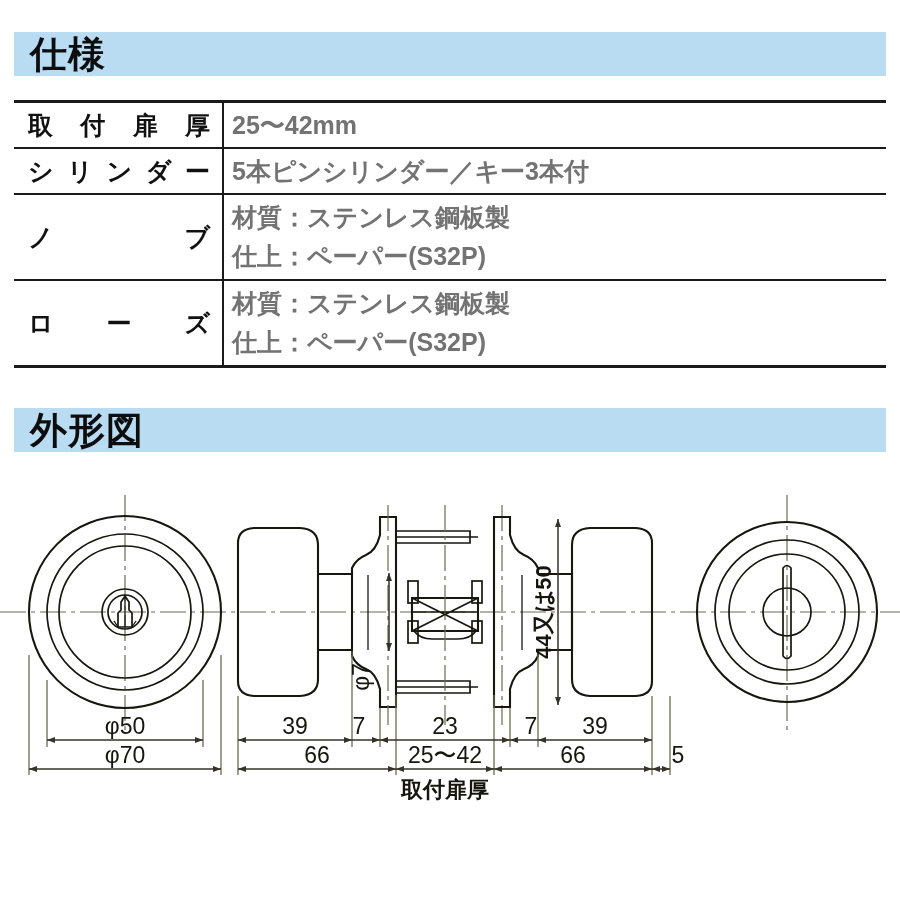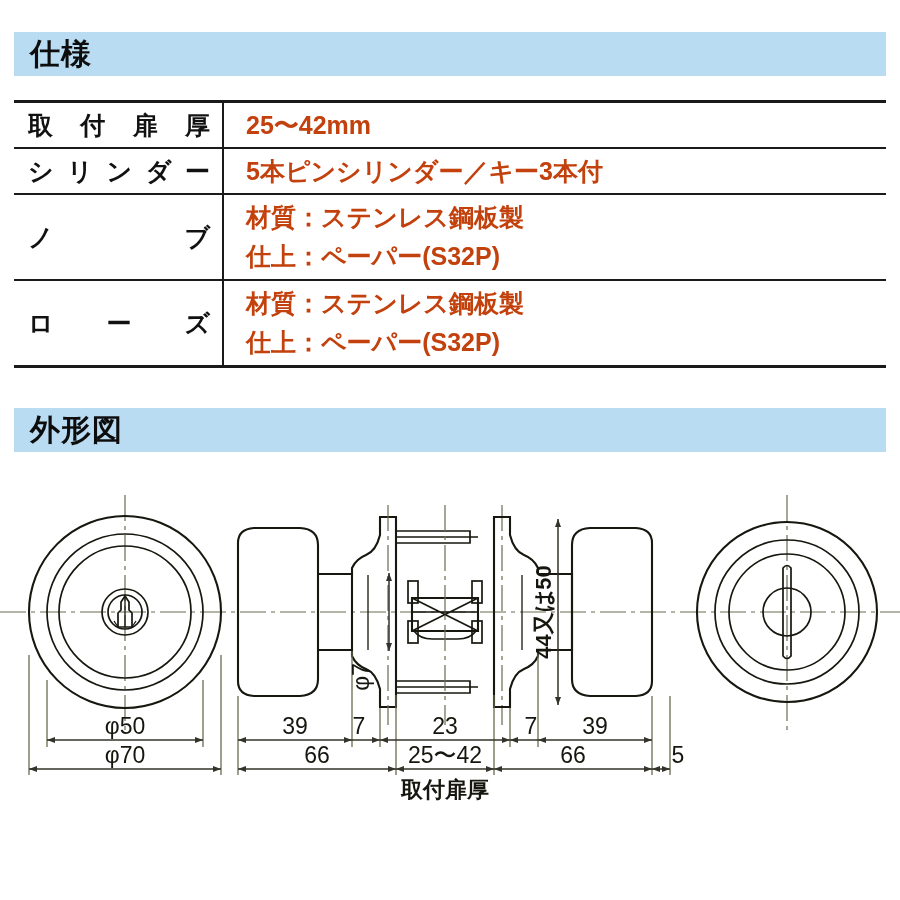--- a/index.html
+++ b/index.html
@@ -16,21 +16,21 @@
   
   .band{
     position:absolute;
     left:14px;
     width:872px;
     height:44px;
     background:#b9dcf2;
     display:flex;align-items:center;
   }
   .band .band-title{
-    font-size:30px;
+    font-size:37px;
     font-weight:700;
     letter-spacing:1px;
     margin-left:16px;
     line-height:1;
     color:#0d0d0d;
   }
   #band-spec{top:32px;}
   #band-draw{top:392px;margin-top:16px;}
 
   
@@ -57,24 +57,24 @@
     color:#111;
     text-align:center;
     letter-spacing:0;
   }
   td.lbl .spread{
     display:flex;
     justify-content:space-between;
     padding:0 12px 0 14px;
   }
   td.val{
-    padding-left:22px;
+    padding-left:8px;
     font-size:25px;
     font-weight:600;
-    color:#c2410c;
+    color:#737373;
   }
   td.val .vline{line-height:1.55;white-space:nowrap;}
   tr.r1 td{height:44px;}
   tr.r2 td{height:44px;}
   tr.r3 td, tr.r4 td{height:84px;}
 
   
   .drawing{
     position:absolute;
     left:0;top:455px;

